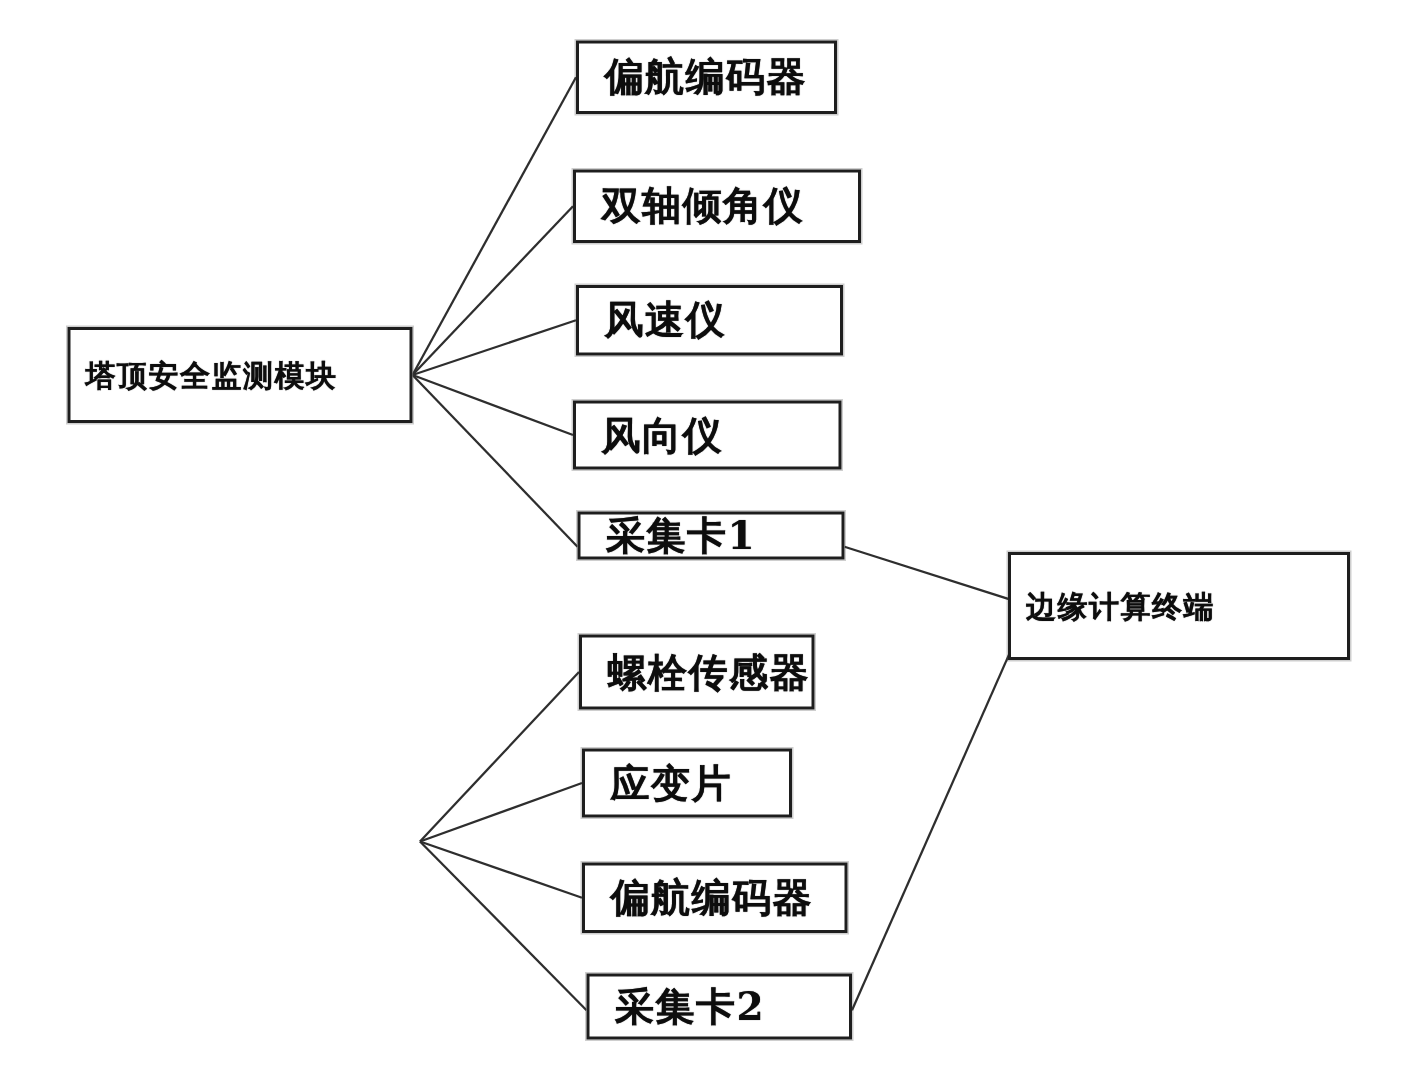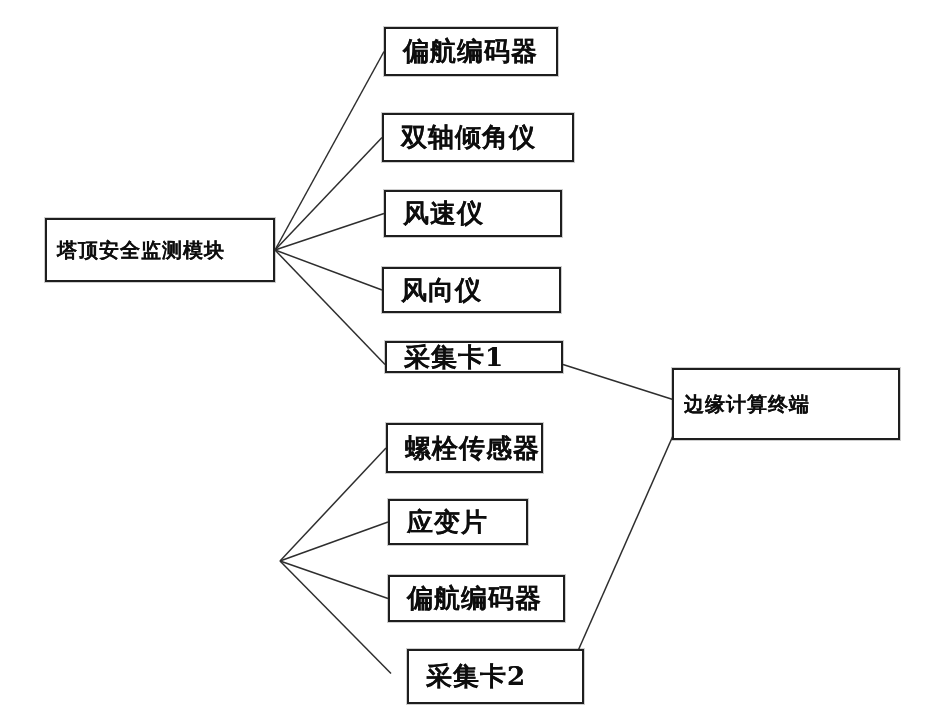--- a/index.html
+++ b/index.html
@@ -102,21 +102,21 @@
   </div>
 
   <div class="node small" style="left:388px; top:499px; width:140px; height:46px">
     <span class="lbl">应变片</span>
   </div>
 
   <div class="node small" style="left:388px; top:575px; width:177px; height:47px">
     <span class="lbl">偏航编码器</span>
   </div>
 
-  <div class="node small" style="left:407px; top:649px; width:177px; height:55px">
+  <div class="node small" style="left:391px; top:649px; width:177px; height:44px">
     <span class="lbl">采集卡2</span>
   </div>
 
   <div class="node large" style="left:672px; top:368px; width:228px; height:72px">
     <span class="lbl">边缘计算终端</span>
   </div>
 
 </div>
 
 </body></html>

